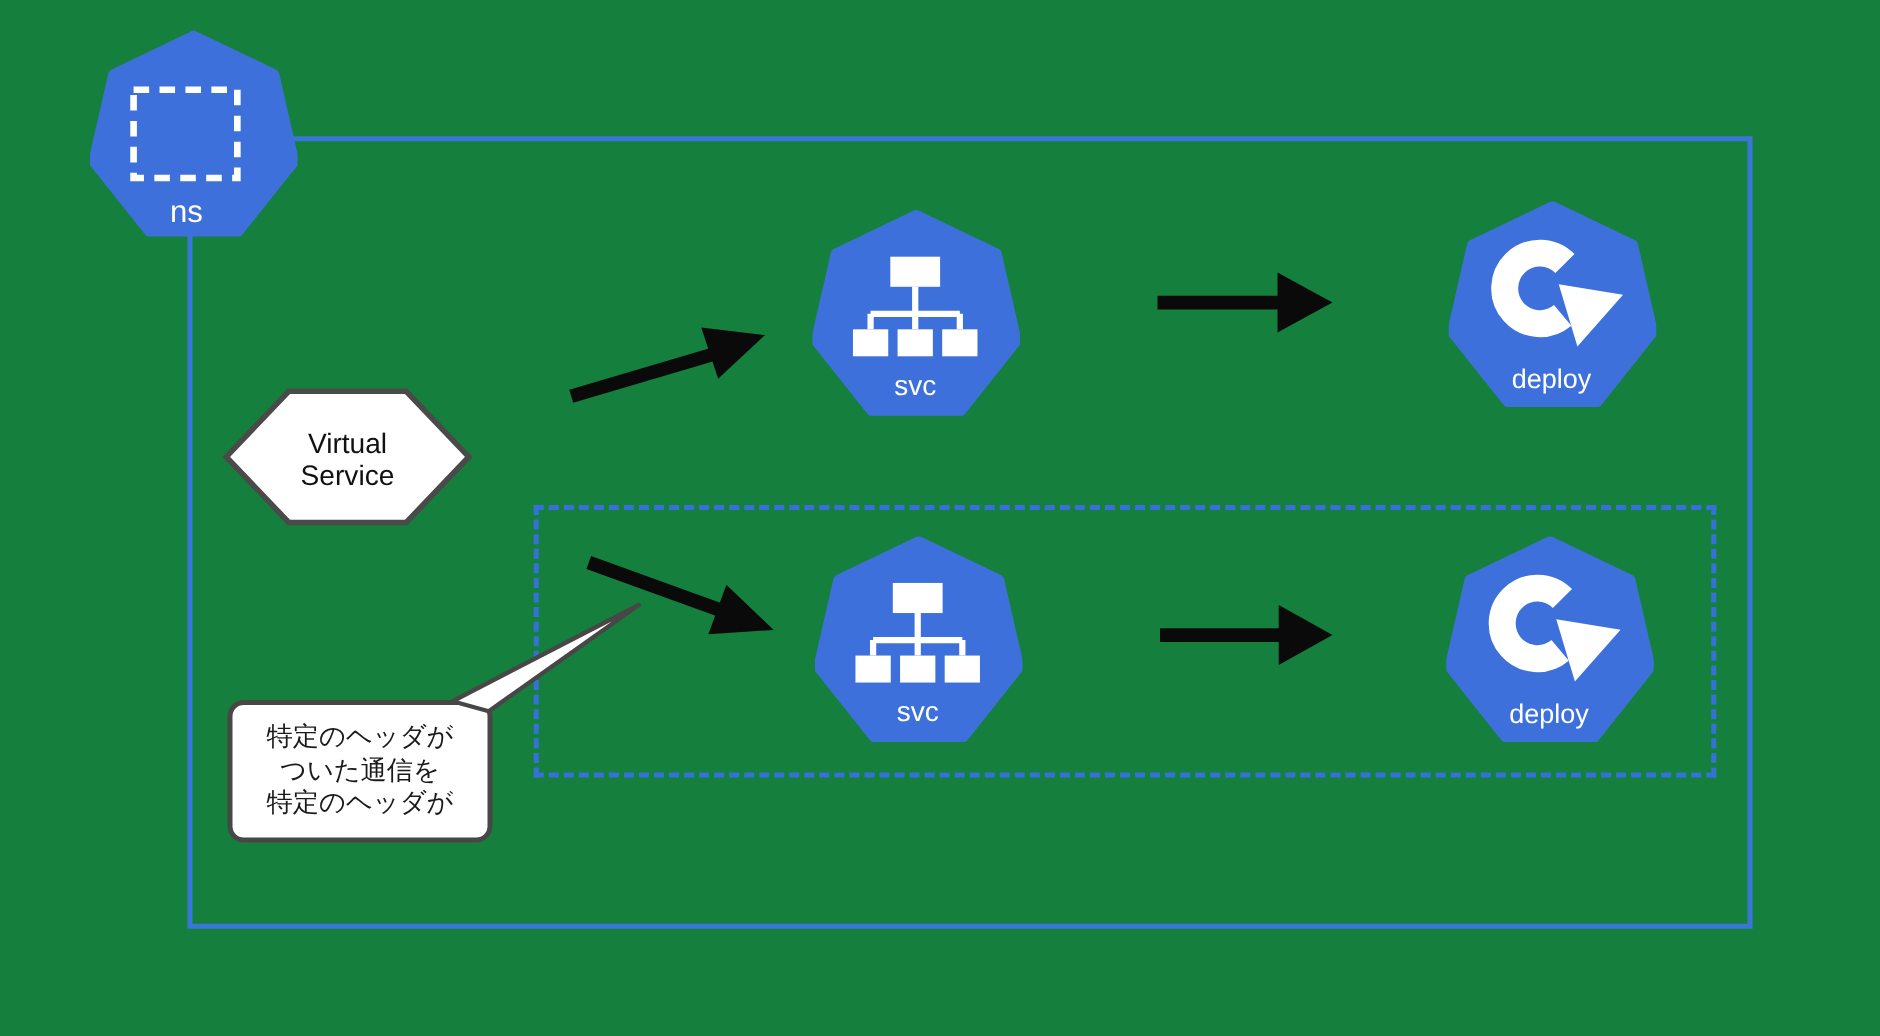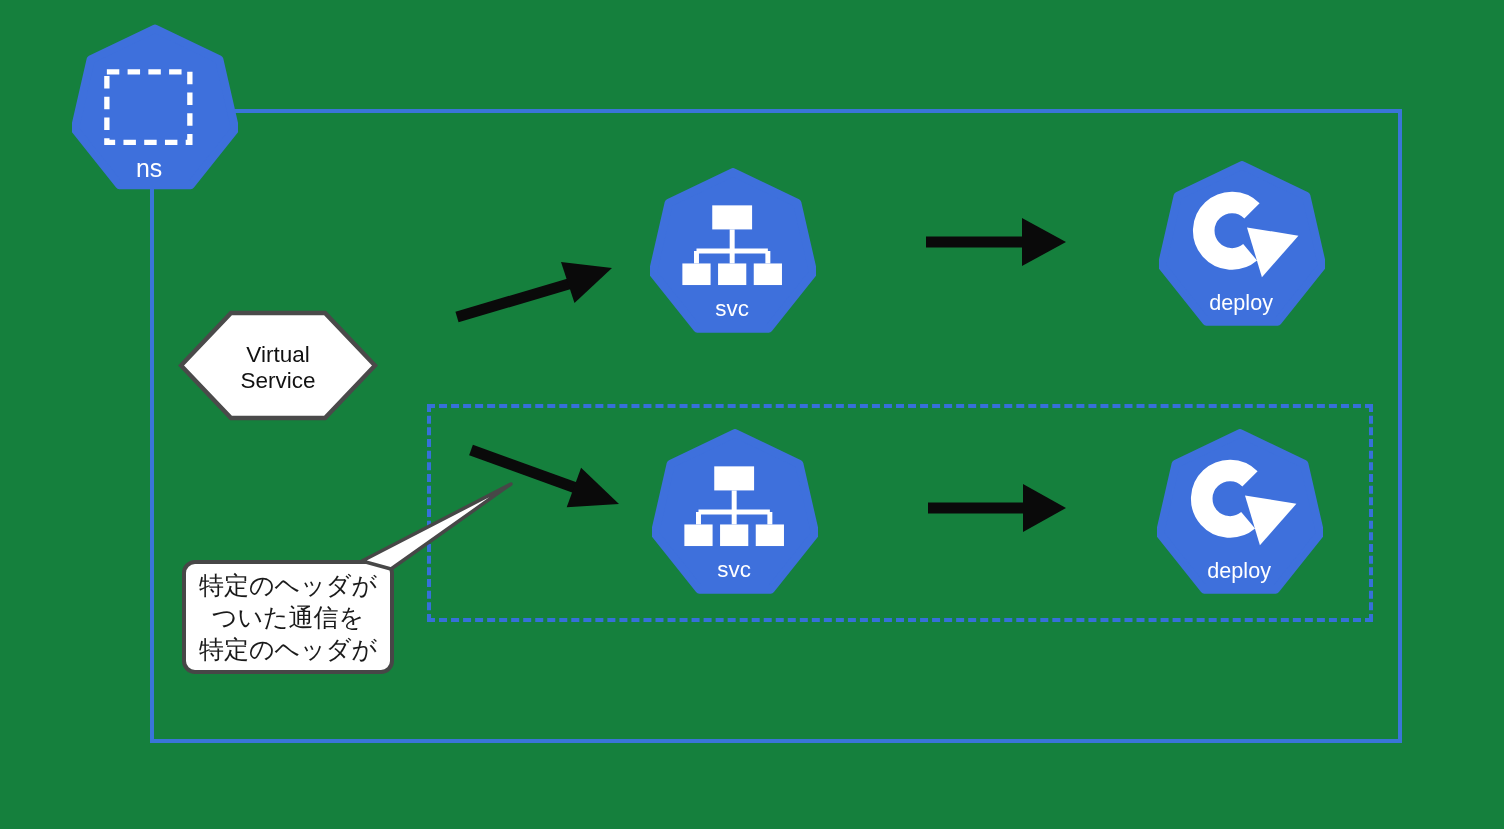--- a/index.html
+++ b/index.html
@@ -27,21 +27,21 @@
   .callout-bubble {
     left: 182px; top: 560px; width: 212px; height: 114px;
     box-sizing: border-box;
     border: 4px solid #474747;
     border-radius: 13px;
     background: #ffffff;
     display: flex;
     flex-direction: column;
     align-items: center;
     justify-content: center;
-    font-size: 25px;
+    font-size: 21px;
     line-height: 1.28;
     color: #1a1a1a;
     text-align: center;
   }
   svg { display: block; }
   svg text {
     font-family: "Liberation Sans", sans-serif;
   }
   .icon-label { fill: #ffffff; }
   .vs-label { fill: #111111; }

